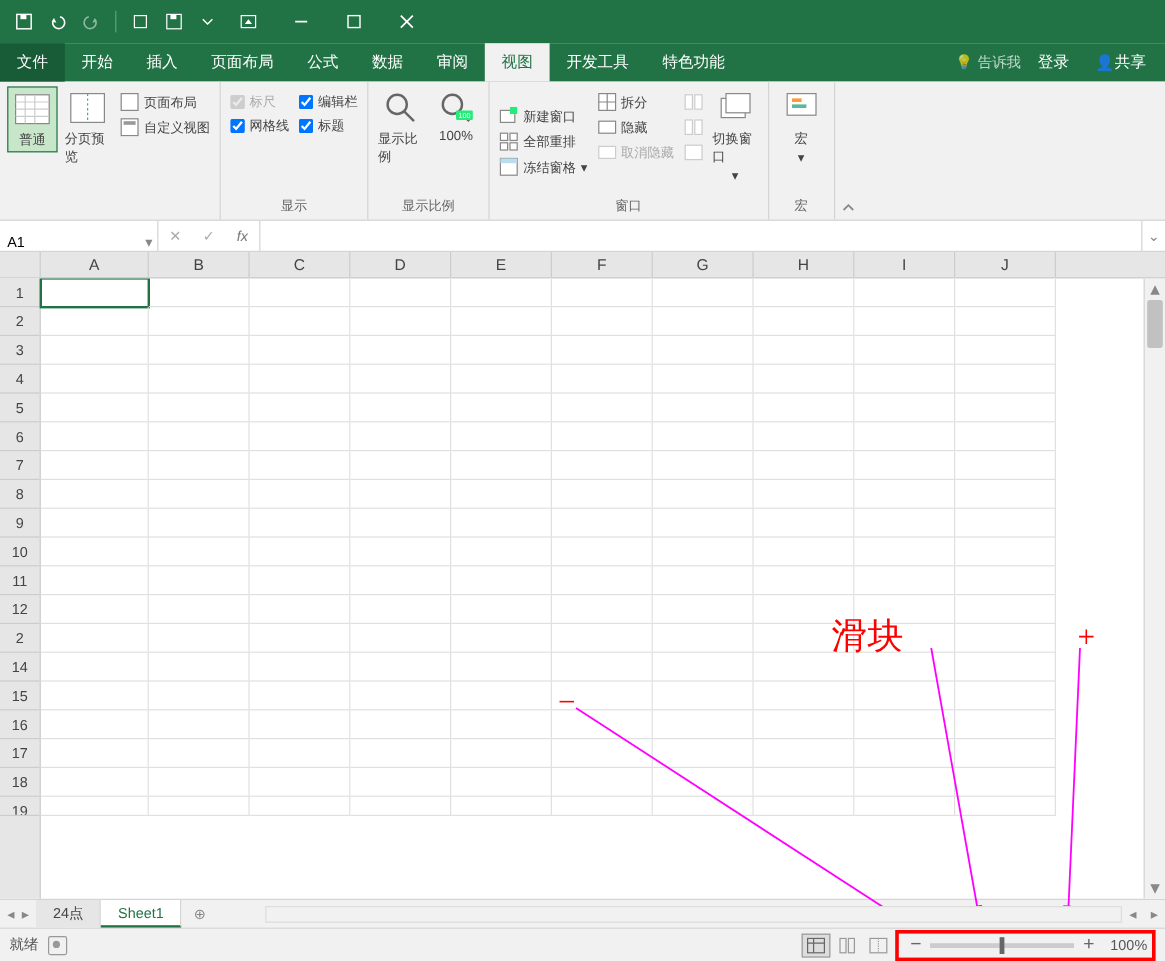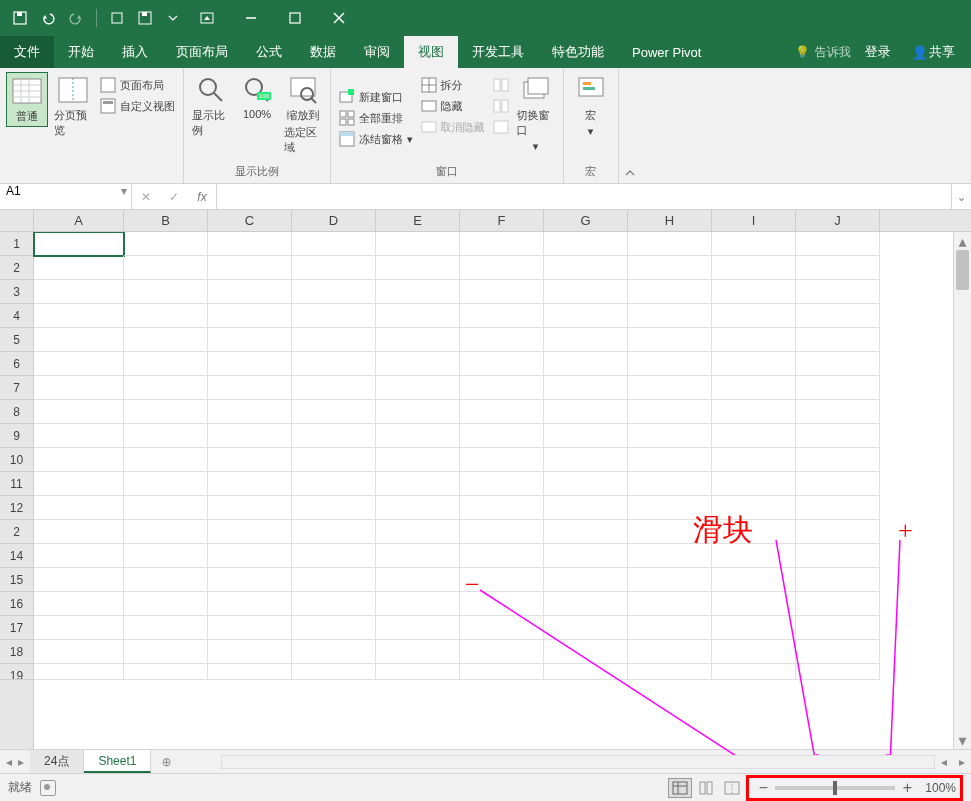--- a/index.html
+++ b/index.html
@@ -33,21 +33,21 @@
     .rbtn-large .icon { width: 32px; height: 32px; }
     .rbtn-small-col { display: flex; flex-direction: column; gap: 3px; font-size: 11px; color: #444; }
     .rbtn-small { display: flex; align-items: center; gap: 4px; cursor: pointer; padding: 1px 2px; }
     .rbtn-small input[type=checkbox] { width: 12px; height: 12px; }
     .rbtn-small .icon { width: 16px; height: 16px; display:inline-flex; align-items:center; justify-content:center;}
     .rbtn-small.disabled { color: #aaa; }
     .ribbon-collapse { width: 22px; display: flex; align-items: flex-end; justify-content: center; padding-bottom: 4px; cursor: pointer; }
 
     
     .formula-bar { height: 26px; border-bottom: 1px solid #d4d4d4; display: flex; align-items: stretch; font-size: 12px; }
-    .name-box { width: 132px; border-right: 1px solid #d4d4d4; display: flex; align-items: flex-start; padding: 0 6px; position: relative; }
+    .name-box { width: 132px; border-right: 1px solid #d4d4d4; display: flex; align-items: flex-end; padding: 0 6px; position: relative; }
     .name-box-dd { position: absolute; right: 4px; color: #888; }
     .fb-btns { display: flex; align-items: center; border-right: 1px solid #d4d4d4; }
     .fb-btn { width: 28px; display: flex; align-items: center; justify-content: center; color: #aaa; cursor: pointer; }
     .fx-label { font-style: italic; color: #777; }
     .formula-input { flex: 1; padding: 0 6px; display: flex; align-items: center; }
     .fb-expand { width: 20px; display: flex; align-items: center; justify-content: center; border-left: 1px solid #d4d4d4; cursor: pointer; color: #888; }
 
     
     .sheet-area { position: relative; height: 539px; display: flex; flex-direction: column; }
     .col-headers { display: flex; height: 22px; background: #e6e6e6; border-bottom: 1px solid #ccc; }
@@ -170,21 +170,20 @@
   <div class="ribbon-tab ribbon-tab-file">文件</div>
   <div class="ribbon-tab">开始</div>
   <div class="ribbon-tab">插入</div>
   <div class="ribbon-tab">页面布局</div>
   <div class="ribbon-tab">公式</div>
   <div class="ribbon-tab">数据</div>
   <div class="ribbon-tab">审阅</div>
   <div class="ribbon-tab active">视图</div>
   <div class="ribbon-tab">开发工具</div>
   <div class="ribbon-tab">特色功能</div>
-  <div class="ribbon-tab">Power Pivot</div>
   <div class="ribbon-right">
     <div class="tell-me">
         <span>💡</span>
         <span>告诉我</span>
       </div>
     <div class="ribbon-tab" style="padding:0 8px">登录</div>
     <div class="ribbon-tab" style="padding:0 8px">
         <span>👤</span> 
         <span>共享</span>
       </div>
@@ -228,47 +227,63 @@
                 <rect x="1" y="1" width="14" height="14" fill="#fff" stroke="#888"></rect>
                 <rect x="3" y="3" width="10" height="3" fill="#999"></rect>
               </svg>
             </span>
             <span>自定义视图</span>
           </div>
       </div>
     </div>
   </div>
 
+  <div class="ribbon-group">
+    <div class="ribbon-group-content">
+      <div class="rbtn-small-col" style="margin-top:4px">
+        <div class="rbtn-small disabled">
+            <input type="checkbox" checked="" disabled="" style="">
+            <span>标尺</span>
+          </div>
+        <div class="rbtn-small">
+            <input type="checkbox" checked="" style="">
+            <span>网格线</span>
+          </div>
+      </div>
+      <div class="rbtn-small-col" style="margin-top:4px">
+        <div class="rbtn-small">
+            <input type="checkbox" checked="" style="">
+            <span>编辑栏</span>
+          </div>
+        <div class="rbtn-small">
+            <input type="checkbox" checked="" style="">
+            <span>标题</span>
+          </div>
+      </div>
+    </div>
+    <div class="ribbon-group-label">显示</div>
+  </div>
 
   <div class="ribbon-group">
     <div class="ribbon-group-content">
       <div class="rbtn-large">
         <svg class="icon" viewBox="0 0 32 32">
             <circle cx="13" cy="13" r="8" fill="none" stroke="#666" stroke-width="2"></circle>
             <line x1="19" y1="19" x2="27" y2="27" stroke="#666" stroke-width="2"></line>
           </svg>
         <span>显示比例</span>
       </div>
       <div class="rbtn-large">
         <svg class="icon" viewBox="0 0 32 32">
             <circle cx="13" cy="13" r="8" fill="none" stroke="#666" stroke-width="2"></circle>
             <line x1="19" y1="19" x2="27" y2="27" stroke="#666" stroke-width="2"></line>
             <rect x="16" y="18" width="14" height="8" fill="#2e7" rx="1"></rect>
             <text x="23" y="24" font-size="6" fill="#fff" text-anchor="middle">100</text>
           </svg>
         <span>100%</span>
-      </div>
-      <div class="rbtn-large">
-        <svg class="icon" viewBox="0 0 32 32">
-            <rect x="4" y="4" width="24" height="18" fill="#fff" stroke="#888"></rect>
-            <circle cx="20" cy="20" r="6" fill="none" stroke="#666" stroke-width="2"></circle>
-            <line x1="24" y1="24" x2="29" y2="29" stroke="#666" stroke-width="2"></line>
-          </svg>
-        <span>缩放到</span>
-        <span>选定区域</span>
       </div>
     </div>
     <div class="ribbon-group-label">显示比例</div>
   </div>
 
   <div class="ribbon-group">
     <div class="ribbon-group-content">
       <div class="rbtn-small-col" style="margin-top:16px">
         <div class="rbtn-small">
             <span class="icon">

